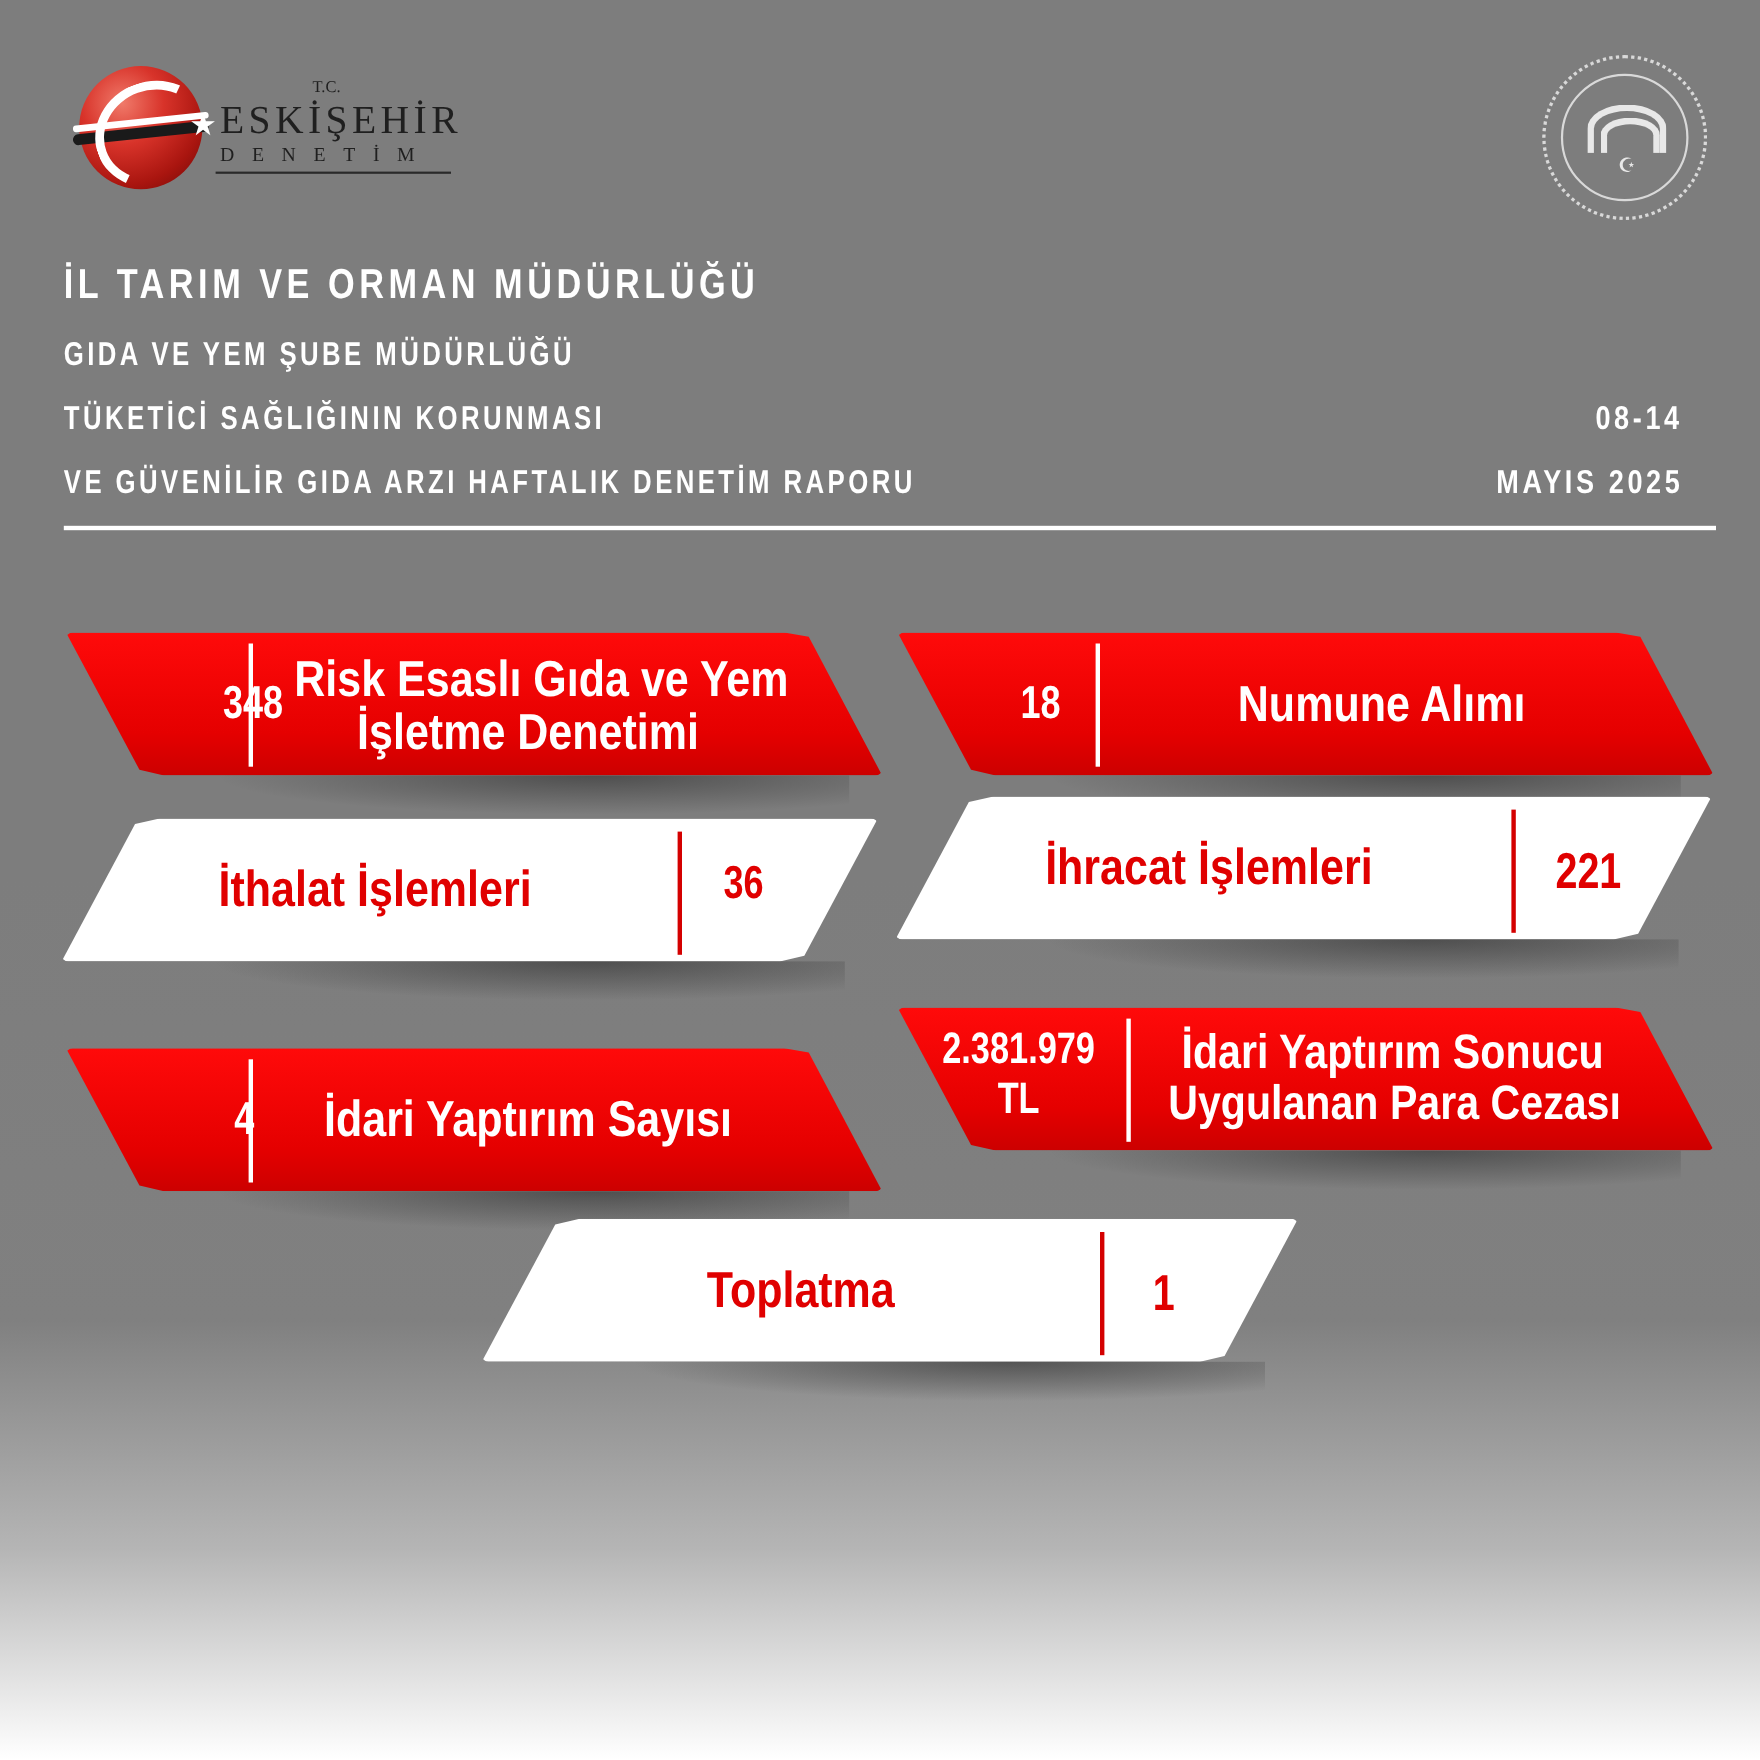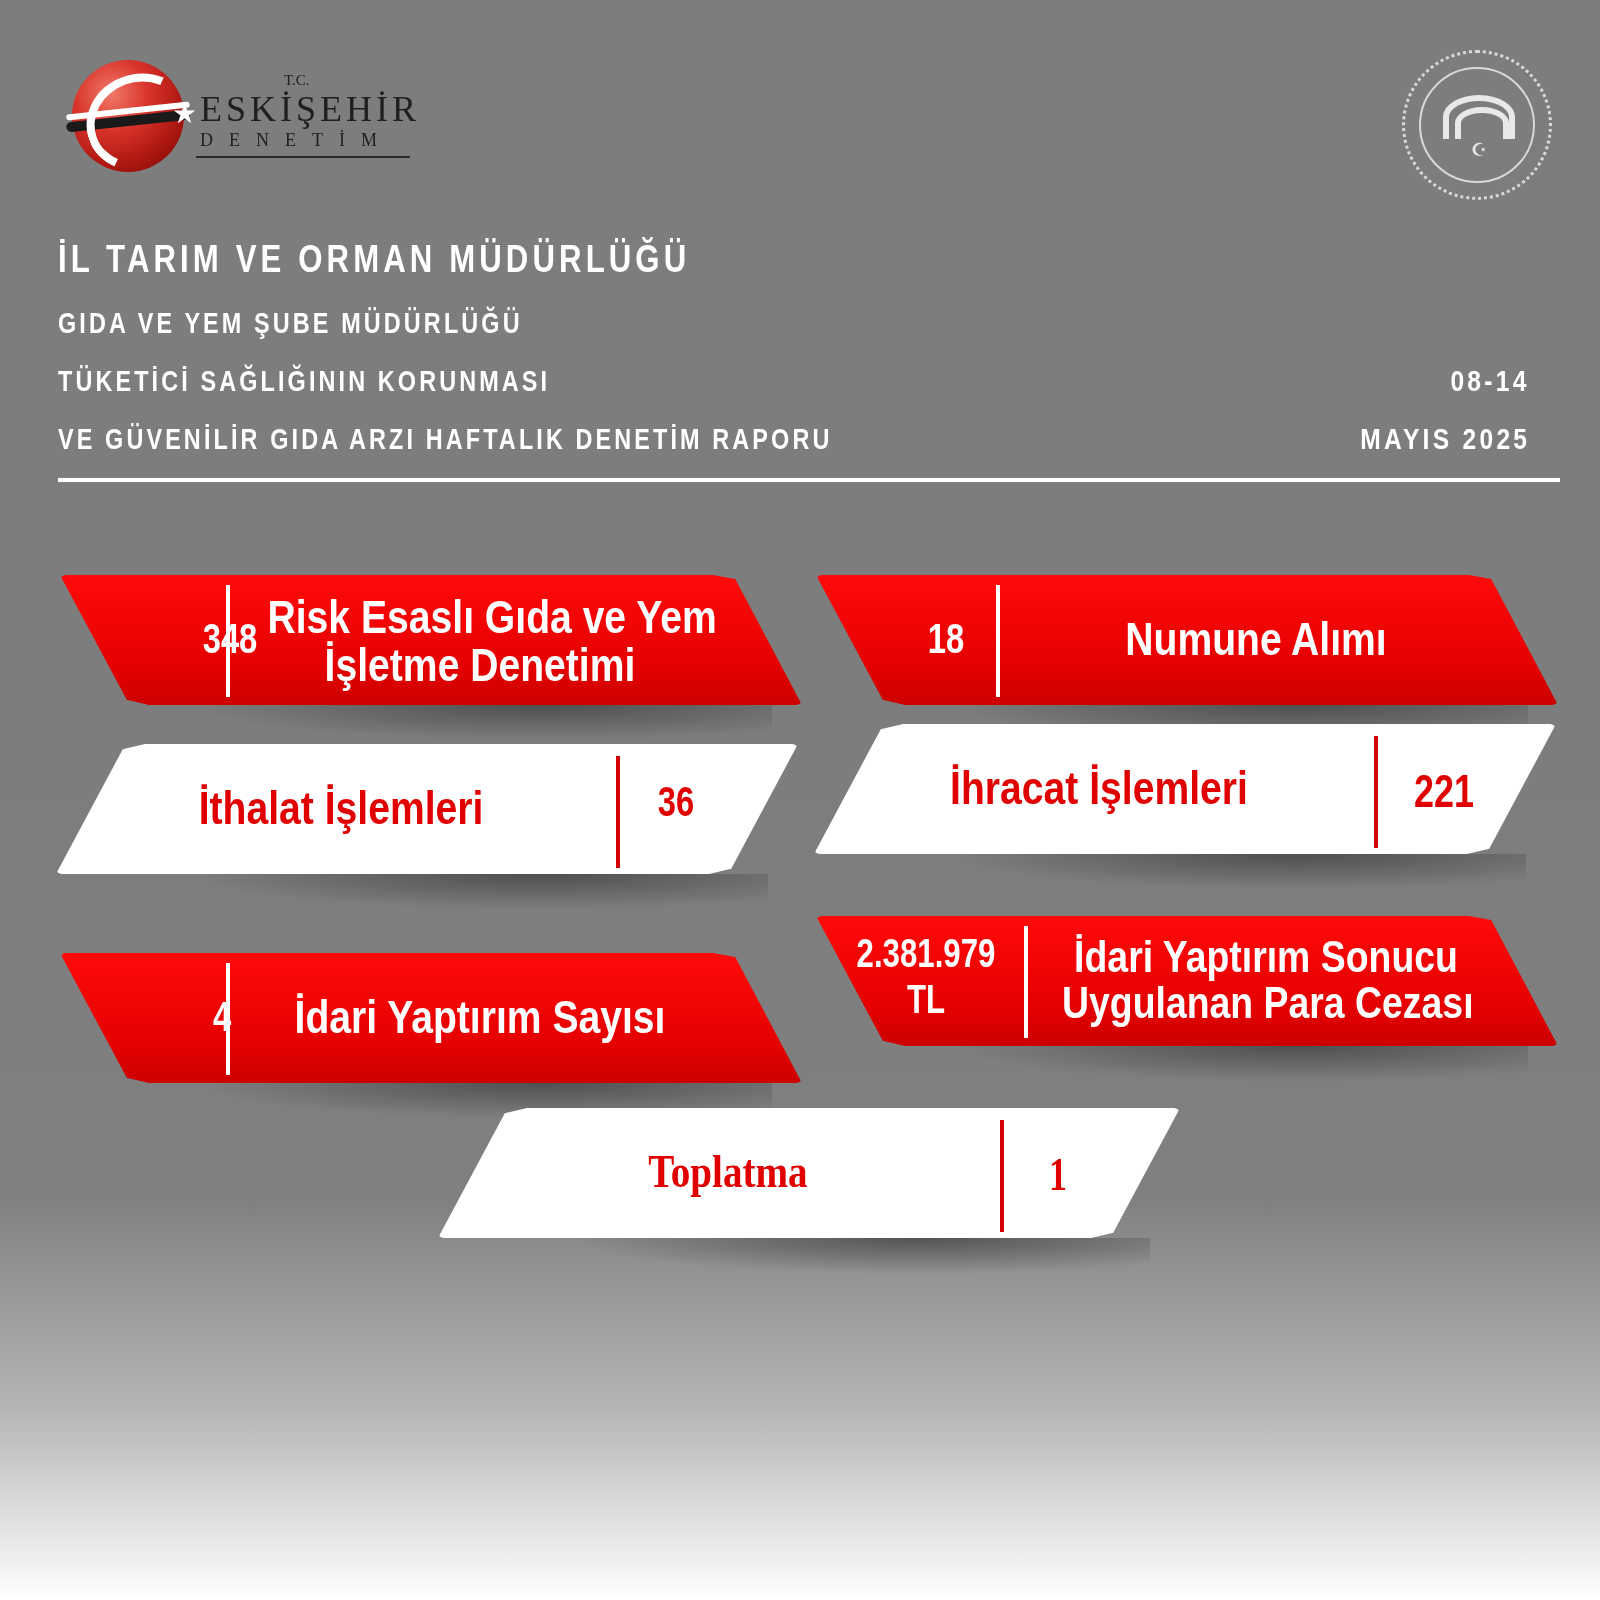--- a/index.html
+++ b/index.html
@@ -159,19 +159,19 @@
     <div>2.381.979</div>
     <div>TL</div>
   </div>
   <div class="sep" style="left:208px; top:10px; height:112px;"></div>
   <div class="lbl" style="left:210px; width:480px; top:18px; font-size:44px;">
     <div>İdari Yaptırım Sonucu</div>
     <div>Uygulanan Para Cezası</div>
   </div>
 </div>
 
-<div class="banner white" style="left:438px; top:1108px; width:742px;font-family:Liberation Serif, serif;">
+<div class="banner white" style="left:438px; top:1108px; width:742px;">
   <div class="shadow"></div>
   <div class="shape"></div>
   <div class="lbl" style="left:120px; width:340px; top:40px; font-size:46px;">Toplatma</div>
   <div class="sep" style="left:562px; top:12px; height:112px;"></div>
   <div class="num" style="left:550px; width:140px; top:40px; font-size:46px;">1</div>
 </div>
 
 </body></html>

